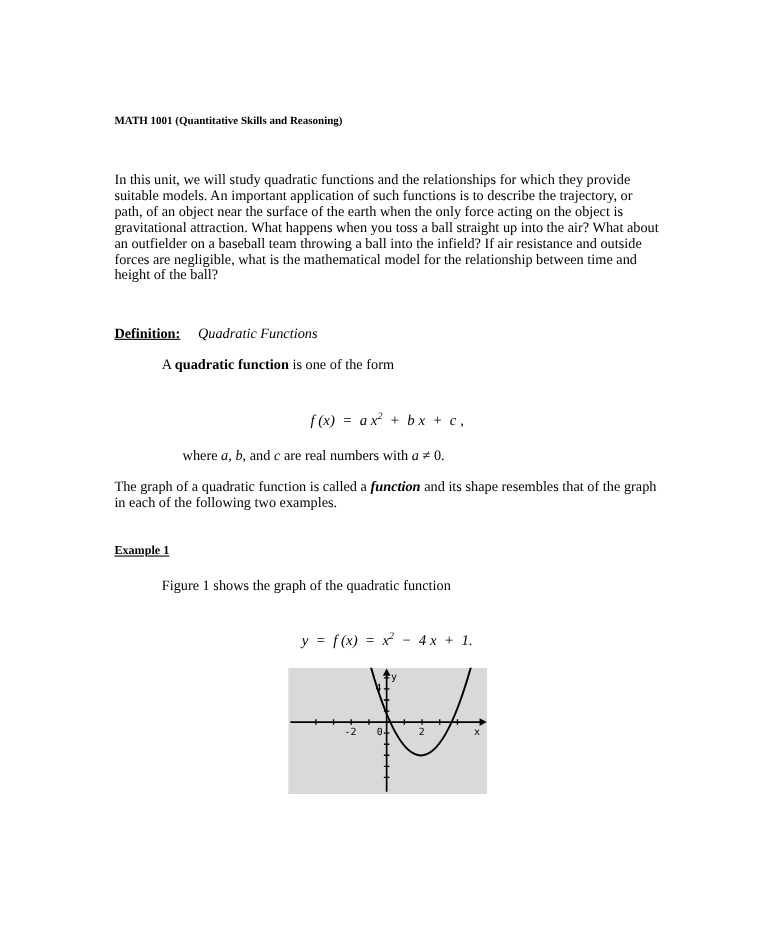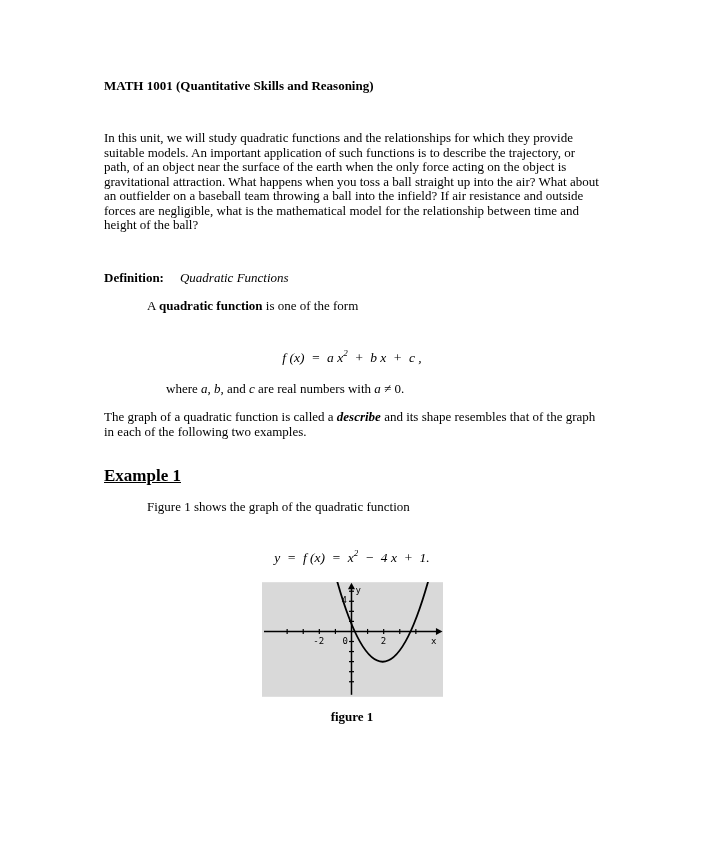--- a/index.html
+++ b/index.html
@@ -9,46 +9,46 @@
     height: 847px;
     background: #ffffff;
     color: #000000;
     font-family: "Liberation Serif", serif;
     font-size: 13px;
     line-height: 14.5px;
     padding: 79px 106px 0 104px;
     position: relative;
     overflow: hidden;
   }
-  .hdr div { font-weight: bold; font-size: 13px; line-height: 14px; }
+  .hdr div { font-weight: bold; font-size: 10px; line-height: 14px; margin-top: 25px; }
   .doc-title {
     margin-top: 27px;
     text-align: center;
     font-weight: bold;
     font-size: 13.6px;
   }
   .doc-title span { text-decoration: underline; }
   .intro { margin: 38px 0 0 0; }
   .def-row { margin-top: 38px; }
-  .u-bold { font-weight: bold; }
+  .u-bold { font-weight: bold; text-decoration: underline; }
   .def-term { font-style: italic; margin-left: 16px; }
   .indent1 { margin: 14px 0 0 43px; }
   .formula {
     margin-top: 32px;
     text-align: center;
     font-style: italic;
     white-space: pre;
     font-size: 13.5px;
   }
   .formula sup { font-size: 9px; vertical-align: super; }
   .cond { margin: 17px 0 0 62px; }
   .it { font-style: italic; }
   .bi { font-weight: bold; font-style: italic; }
   .para { margin-top: 14px; }
-  .example-hd { margin-top: 30px; font-weight: bold; text-decoration: underline; font-size: 17px; }
+  .example-hd { margin-top: 30px; font-weight: bold; text-decoration: underline; font-size: 11px; }
   .fig-lead { margin: 16px 0 0 43px; }
   .graph {
     display: block;
     margin: 17px auto 0 auto;
     width: 181px;
     height: 115px;
   }
   .graph text {
     font-family: "DejaVu Sans Mono", monospace;
     font-size: 9px;
@@ -71,21 +71,21 @@
   <div class="def-row">
     <span class="u-bold">Definition:</span><span class="def-term">Quadratic Functions</span>
   </div>
 
   <p class="indent1"><span>A </span><b>quadratic function</b><span> is one of the form</span></p>
 
   <div class="formula"><span>f (x)  =  a x</span><sup>2</sup><span>  +  b x  +  c ,</span></div>
 
   <p class="cond"><span>where </span><span class="it">a</span><span>, </span><span class="it">b</span><span>, and </span><span class="it">c</span><span> are real numbers with </span><span class="it">a</span><span> ≠ 0.</span></p>
 
-  <p class="para"><span>The graph of a quadratic function is called a </span><span class="bi">describe</span><span> and its shape resembles that of the graph in each of the following two examples.</span></p>
+  <p class="para"><span>The graph of a quadratic function is called a </span><span class="bi">function</span><span> and its shape resembles that of the graph in each of the following two examples.</span></p>
 
   <div class="example-hd">Example 1</div>
 
   <p class="fig-lead">Figure 1 shows the graph of the quadratic function</p>
 
   <div class="formula"><span>y  =  f (x)  =  x</span><sup>2</sup><span>  −  4 x  +  1.</span></div>
 
   <svg class="graph" viewBox="0 0 180 114" aria-label="graph of y equals x squared minus 4x plus 1">
     <rect x="0" y="0" width="180" height="114" fill="#d9d9d9"></rect>
 
@@ -121,15 +121,14 @@
     <path d="M 73.6 -5 Q 120 163.2 166.4 -5" fill="none" stroke="#000" stroke-width="1.8"></path>
 
     <text x="51" y="61">-2</text>
     <text x="80" y="61">0</text>
     <text x="118" y="61">2</text>
     <text x="168" y="61">x</text>
     <text x="93" y="11">y</text>
     <text x="79" y="21">4</text>
   </svg>
 
-  <div class="caption">figure 1</div>
 
 </div>
 
 </body></html>

